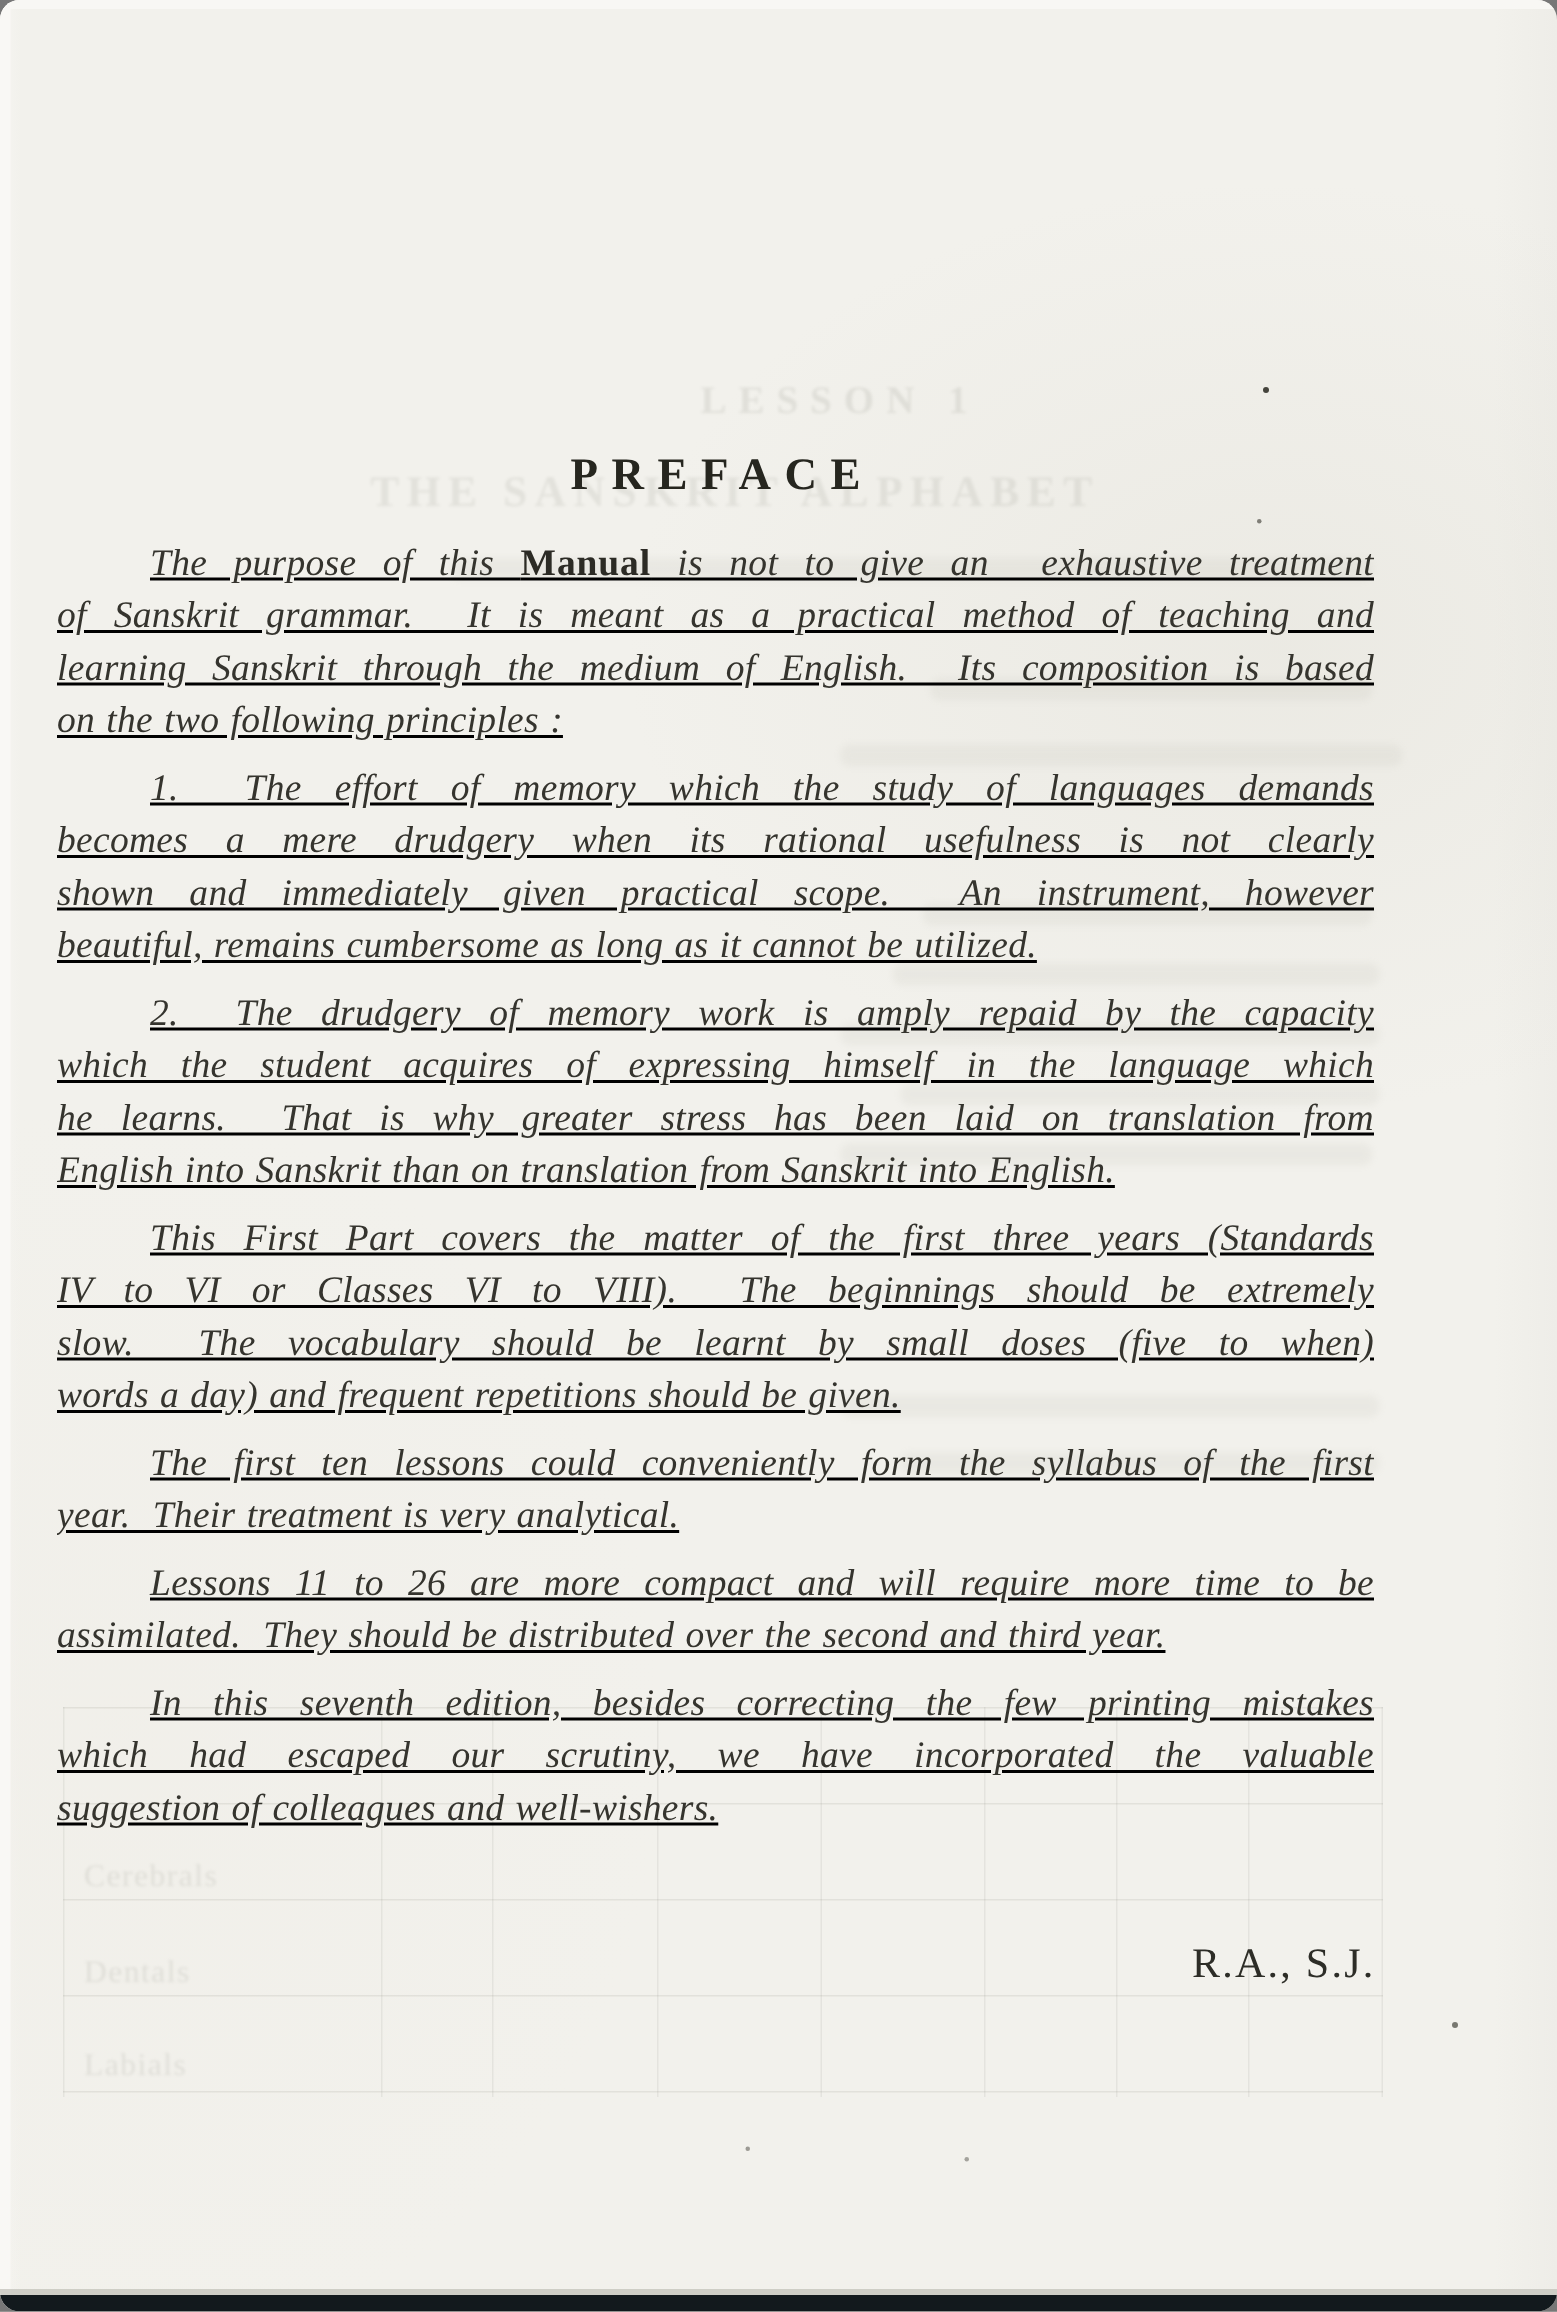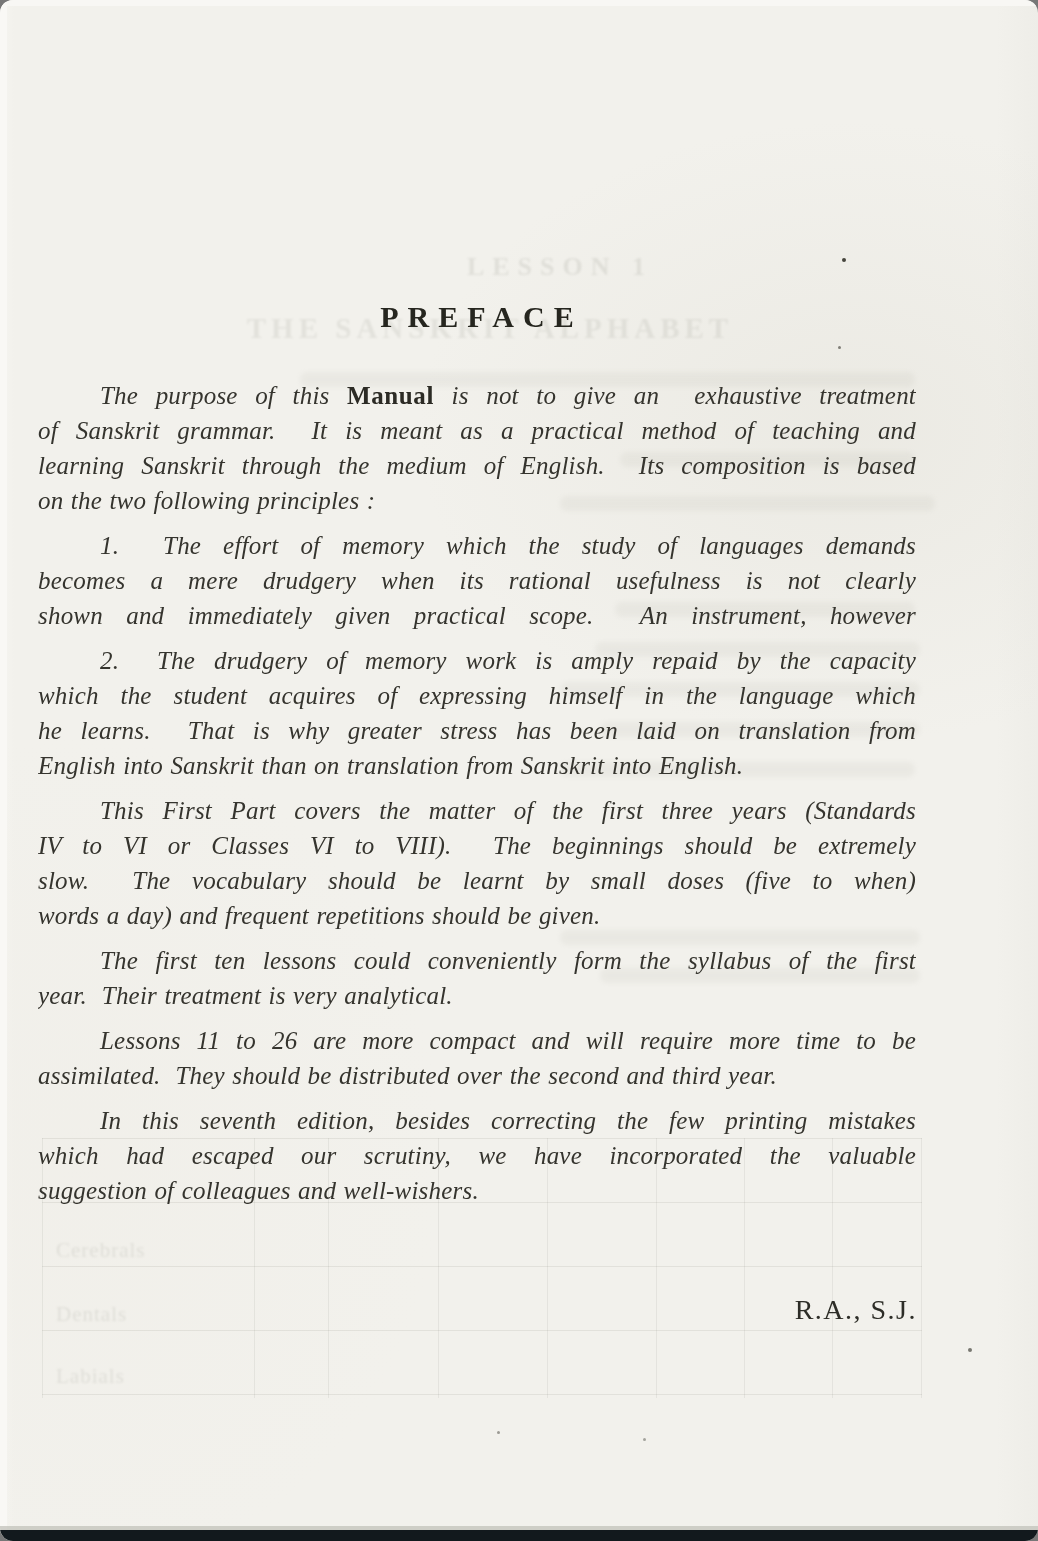--- a/index.html
+++ b/index.html
@@ -18,21 +18,21 @@
   .left-strip { position:absolute; left:0; top:0; bottom:0; width:7px; background:#f9f8f5; }
   .bottom-line { position:absolute; left:0; right:0; bottom:11px; height:4px; background:#c2c1ba; opacity:.75; }
   .bottom-edge { position:absolute; left:0; right:0; bottom:0; height:11px; background:#12191d; }
 
   
   .title {
     position:absolute; left:38px; top:300px; width:878px;
     text-align:center; font-weight:700; font-style:normal;
     font-size:30px; letter-spacing:9px; text-indent:9px; color:#26261f;
   }
-  .content { position:absolute; left:38px; top:378px; width:878px; }
+  .content { position:absolute; left:38px; top:358px; width:878px;text-decoration:underline; }
   .para { margin:0 0 10px 0; }
   .para:first-child { margin-top:0; }
   .line {
     font-style:italic; font-size:25px; line-height:35px; height:35px;
     color:#35342e; text-align:justify; text-align-last:justify;
     white-space:pre-wrap; overflow:hidden; word-spacing:1px; letter-spacing:.2px;
   }
   .line.first { text-indent:62px; }
   .line.last  { text-align-last:left; }
   .line b { font-style:normal; font-weight:700; letter-spacing:.6px; color:#2c2b25; }
@@ -116,20 +116,21 @@
       <div class="para">
         <div class="line first">The purpose of this <b>Manual</b> is not to give an  exhaustive treatment</div>
         <div class="line">of Sanskrit grammar.  It is meant as a practical method of teaching and</div>
         <div class="line">learning Sanskrit through the medium of English.  Its composition is based</div>
         <div class="line last">on the two following principles :</div>
       </div>
       <div class="para">
         <div class="line first">1.  The effort of memory which the study of languages demands</div>
         <div class="line">becomes a mere drudgery when its rational usefulness is not clearly</div>
         <div class="line">shown and immediately given practical scope.  An instrument, however</div>
+        <div class="line last">beautiful, remains cumbersome as long as it cannot be utilized.</div>
       </div>
       <div class="para">
         <div class="line first">2.  The drudgery of memory work is amply repaid by the capacity</div>
         <div class="line">which the student acquires of expressing himself in the language which</div>
         <div class="line">he learns.  That is why greater stress has been laid on translation from</div>
         <div class="line last">English into Sanskrit than on translation from Sanskrit into English.</div>
       </div>
       <div class="para">
         <div class="line first">This First Part covers the matter of the first three years (Standards</div>
         <div class="line">IV to VI or Classes VI to VIII).  The beginnings should be extremely</div>

